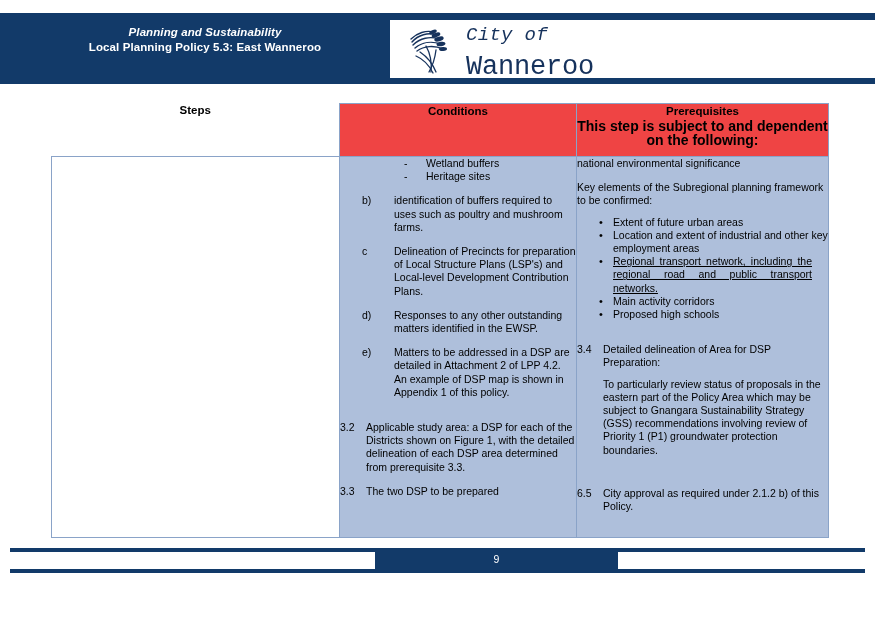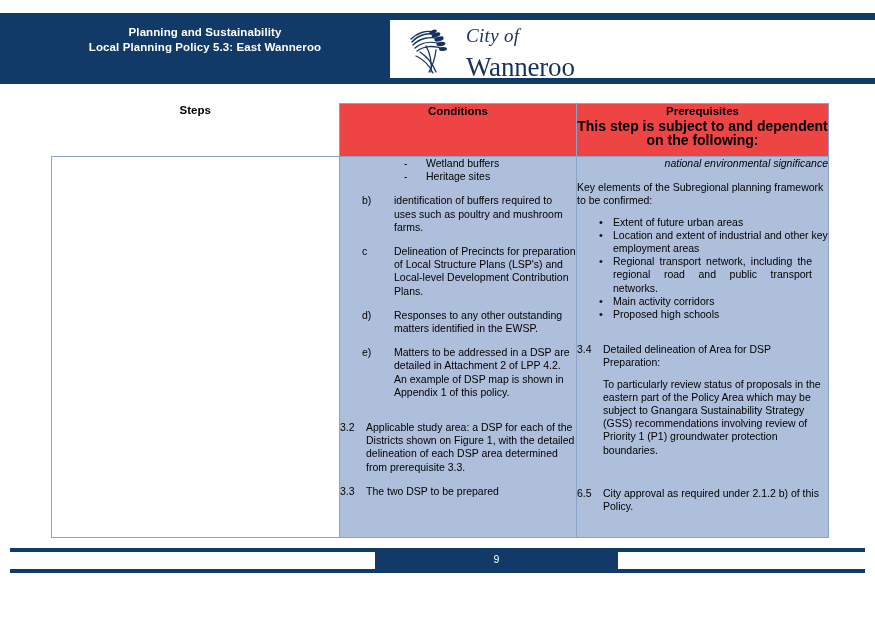--- a/index.html
+++ b/index.html
@@ -30,21 +30,21 @@
     left: 40px;
     top: 25px;
     width: 330px;
     text-align: center;
     color: #ffffff;
     font-size: 11.5px;
     font-weight: bold;
     line-height: 15px;
     letter-spacing: 0.1px;
   }
-  .header-title .line1 { display: block; }
+  .header-title .line1 { display: block; font-style: italic; }
   .header-title .line2 { display: block; }
 
   .logo-box {
     position: absolute;
     left: 390px;
     top: 20px;
     width: 485px;
     height: 58px;
     background: #ffffff;
     overflow: hidden;
@@ -60,21 +60,21 @@
     position: absolute;
     left: 6px;
     top: 6px;
     width: 56px;
     height: 48px;
   }
   .logo-text {
     position: absolute;
     left: 66px;
     top: 2px;
-    font-family: Liberation Serif, serif;
+    font-family: Liberation Mono, monospace;
     color: #16325c;
     line-height: 1;
   }
   .logo-city {
     display: block;
     font-size: 19px;
     font-style: italic;
     letter-spacing: 0.3px;
     padding-top: 4px;
   }
@@ -181,36 +181,36 @@
     box-sizing: border-box;
   }
   .num-txt { flex: 1 1 auto; }
   .num-indent {
     padding-left: 26px;
     line-height: 13.2px;
   }
 
   
   .para { line-height: 13.2px; }
-  .para-center { text-align: right; font-style: italic; }
+  .para-center { text-align: left; }
 
   
   .bul {
     display: flex;
     line-height: 13.2px;
   }
   .bul-mark {
     flex: 0 0 36px;
     padding-left: 22px;
     box-sizing: border-box;
     font-size: 11px;
     line-height: 13.2px;
   }
   .bul-txt { flex: 1 1 auto; }
-  .bul-just { text-align: justify; padding-right: 16px; }
+  .bul-just { text-align: justify; padding-right: 16px; text-decoration: underline; }
 
   
   .foot-rule-top {
     position: absolute;
     left: 10px;
     top: 548px;
     width: 855px;
     height: 4px;
     background: #123A69;
   }

